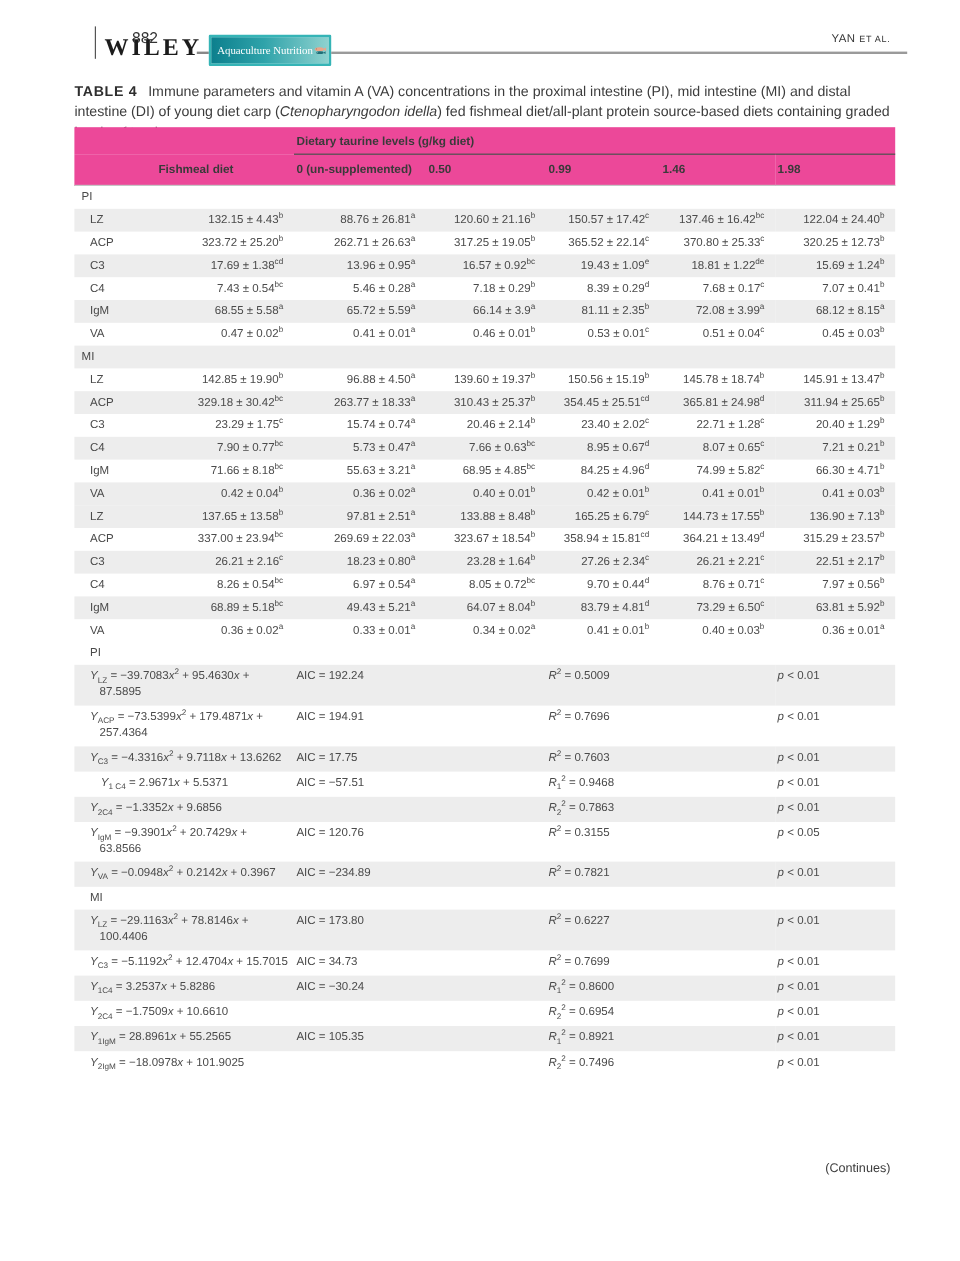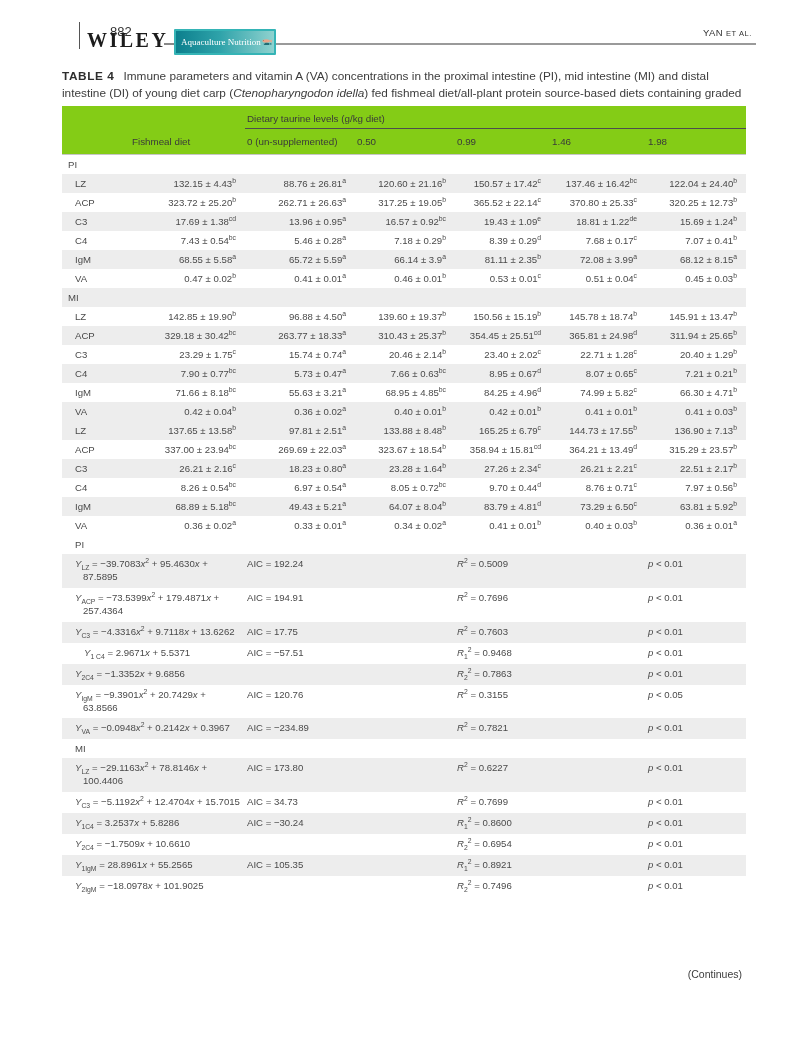--- a/index.html
+++ b/index.html
@@ -16,34 +16,34 @@
   .vbar{position:absolute;left:31px;top:0;width:1px;height:27px;background:#555;}
   .wiley{position:absolute;left:39px;top:7px;font-family:"Liberation Serif",serif;
     font-weight:700;font-size:20px;letter-spacing:2.5px;color:#1c1c1c;}
   .dash{position:absolute;left:116px;top:21px;width:10px;height:2px;background:#888;}
   .banner{position:absolute;left:126px;top:7px;width:102px;height:26px;
     border:2px solid #35b4b6;box-sizing:border-box;border-radius:1px;
     background:linear-gradient(90deg,#0c7f8d 0%,#2fa3aa 45%,#8fd2cf 100%);
     display:flex;align-items:center;padding:0 2px 0 5px;}
   .banner .jname{font-family:"Liberation Serif",serif;font-size:9px;color:#ffffff;white-space:nowrap;flex:1;}
   .hrule{position:absolute;left:228px;right:0;top:21px;height:2px;background:#9a9a9a;}
-  .running{position:absolute;right:4px;top:5px;font-size:9.5px;color:#333;letter-spacing:.4px;}
+  .running{position:absolute;right:14px;top:5px;font-size:9.5px;color:#333;letter-spacing:.4px;}
   .running .etal{font-size:7.5px;letter-spacing:.6px;}
 
   
   .caption{position:absolute;left:62px;top:68px;width:688px;margin:0;
     font-size:11.8px;line-height:1.42;color:#3c3c3c;}
   .caption b{font-weight:700;letter-spacing:.6px;margin-right:9px;color:#2e2e2e;}
   .caption i{}
 
   
   .tblwrap{position:absolute;left:62px;top:106px;width:684px;}
   table{border-collapse:collapse;width:684px;table-layout:fixed;font-size:9.6px;color:#4a4a4a;}
   td{vertical-align:top;}
-  thead td{background:#84cc16;font-weight:400;color:#3a3a3a;}
+  thead td{background:#ec4899;font-weight:700;color:#3a3a3a;}
   td.ghead{font-size:9.8px;padding:7px 0 4px 2px;border-bottom:1px solid #4d4d4d;}
   td.gpad{padding:7px 0 4px 0;}
   td.colh{padding:7px 0 7px 2px;font-size:9.8px;}
   td.colh.first{padding-left:6px;}
   thead tr.cols td{border-bottom:1px solid #c6c6c6;}
   tbody tr.g td{background:#ededed;}
   td.sec{padding:4px 0 4px 6px;}
   td.sub{padding:4px 0 4px 13px;}
   td.param{padding:4px 0 4px 13px;}
   td.val{text-align:right;padding:4px 9px 4px 0;white-space:nowrap;}

